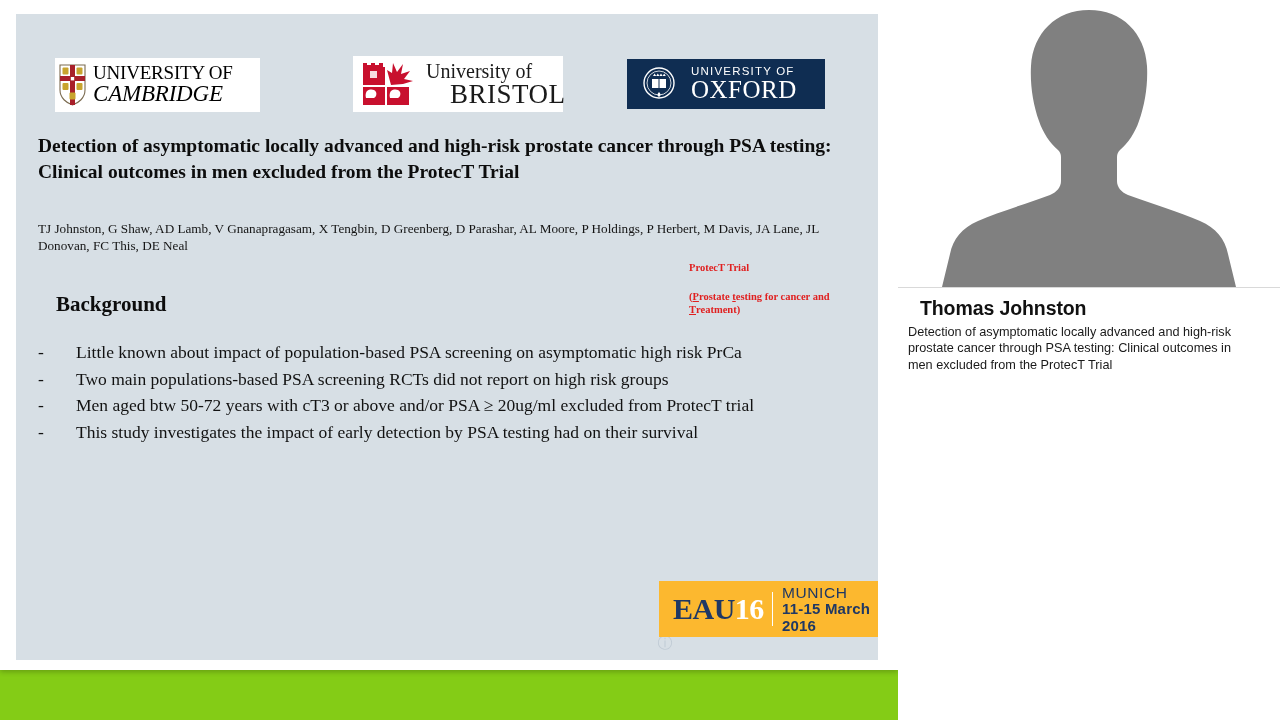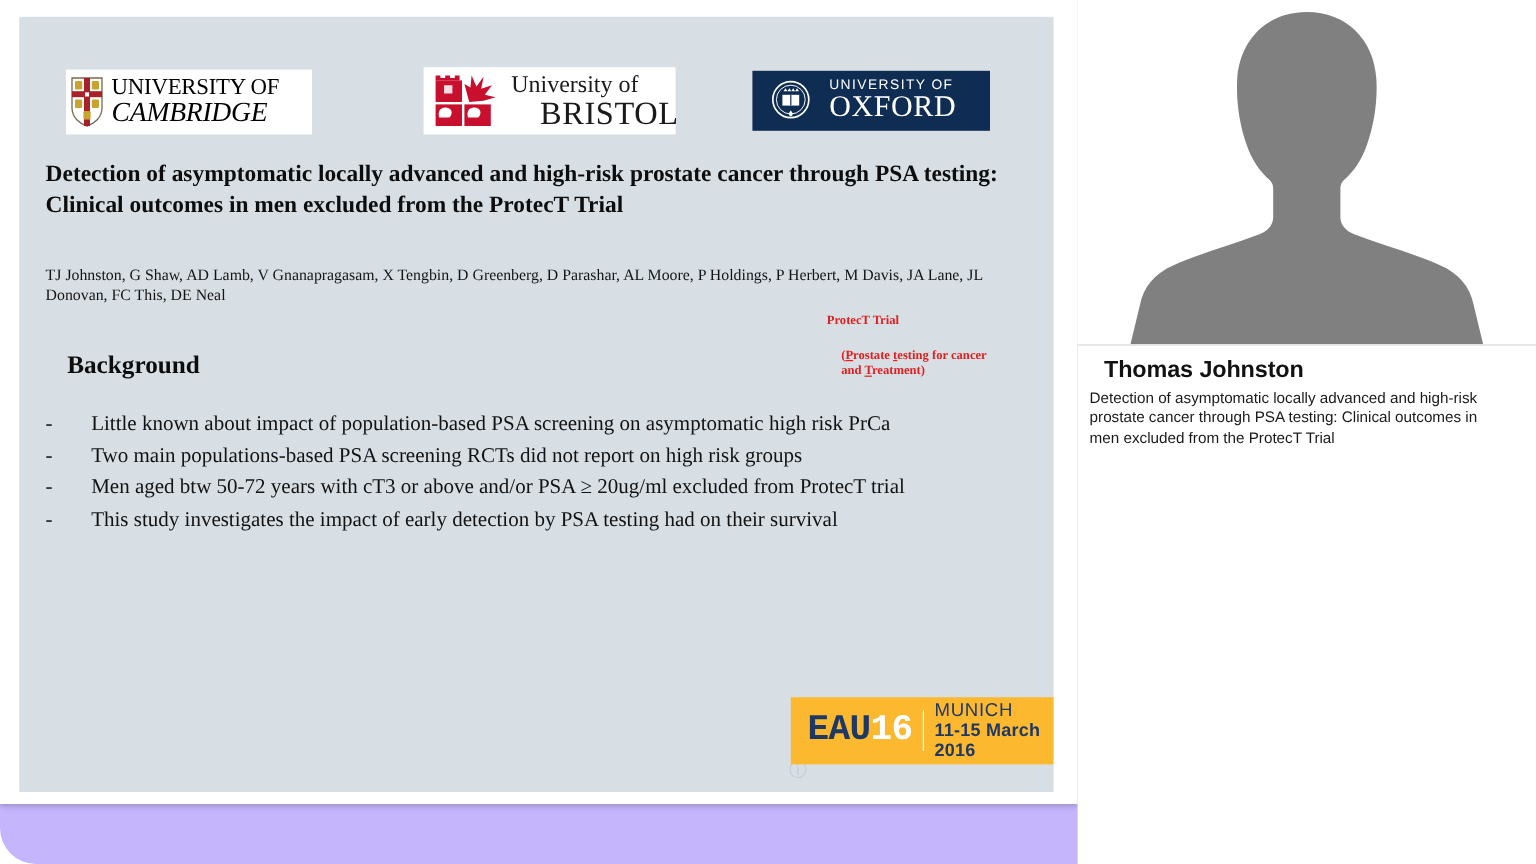--- a/index.html
+++ b/index.html
@@ -9,22 +9,21 @@
     height: 720px;
     overflow: hidden;
     background: #ffffff;
     font-family: "Liberation Sans", sans-serif;
   }
 
   #root {
     position: relative;
     width: 1280px;
     height: 720px;
-    background: #c4b5fd;
-    border-radius: 30px;
+    background: #84cc16;
   }
 
   
   .slide-frame {
     position: absolute;
     left: 0px;
     top: 0px;
     width: 898px;
     height: 670px;
     background: #ffffff;
@@ -177,21 +176,20 @@
     text-align: left;
     color: #e02020;
     font-family: Liberation Serif, serif;
     font-weight: bold;
     font-size: 10.5px;
     line-height: 1.3;
   }
   .protect-note .sub {
     display: block;
     margin-top: 15px;
-    margin-left: 12px;
   }
   .protect-note u { text-decoration: underline; }
 
   .section-heading {
     position: absolute;
     left: 22px;
     top: 278px;
     font-family: "Liberation Serif", serif;
     font-weight: bold;
     font-size: 21px;
@@ -227,21 +225,21 @@
     top: 567px;
     width: 219px;
     height: 56px;
     background: #fcb82f;
     display: flex;
     align-items: center;
     padding-left: 14px;
     box-sizing: border-box;
   }
   .eau-main {
-    font-family: Liberation Mono, monospace;
+    font-family: Liberation Serif, serif;
     font-weight: bold;
     font-size: 30px;
     letter-spacing: -0.5px;
     line-height: 1;
   }
   .eau-main .eau { color: #1f3864; }
   .eau-main .yr { color: #ffffff; }
   .eau-divider {
     width: 1.5px;
     height: 34px;

